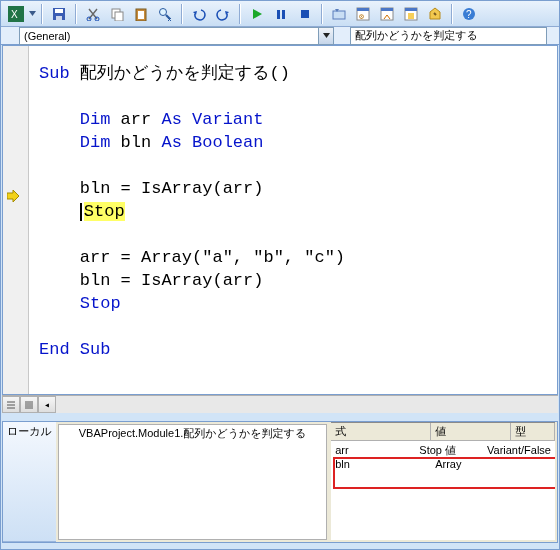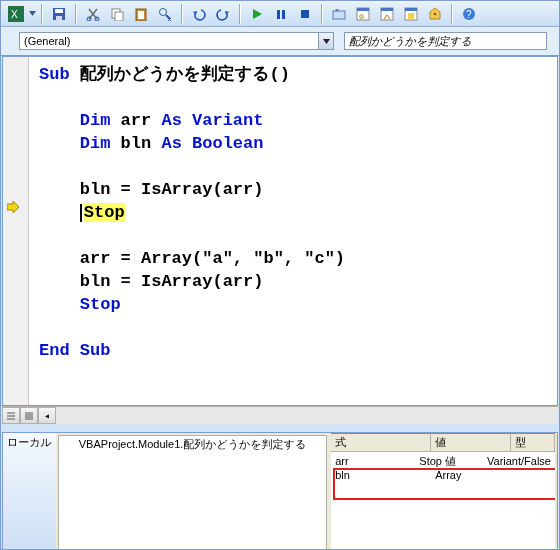--- a/index.html
+++ b/index.html
@@ -32,44 +32,44 @@
     width:22px; height:22px;
     display:flex; align-items:center; justify-content:center;
     border:1px solid transparent;
     border-radius:2px;
     cursor:pointer;
   }
   .excel-icon svg, .tbtn svg { display:block; }
 
   
   .dropdowns {
-    height:29px;
+    height:18px;
     background:#e3eefb;
     border-bottom:1px solid #7a9ecf;
-    display:flex; align-items:center; gap:10px;
+    display:flex; align-items:center; gap:16px;
     padding:0 12px 0 18px;
   }
   .dropdown {
     background:#fff;
     border:1px solid #7f9db9;
     height:18px;
     display:flex; align-items:center;
     font-family:"MS Sans Serif",Arial,sans-serif;
     font-size:11px;
     color:#000;
   }
   .dropdown .dd-label{ padding:0 4px; flex:1; }
   .dd-arrow{
     width:15px; height:16px;
     display:flex; align-items:center; justify-content:center;
     background:linear-gradient(#f0f3f8,#c6d6ea);
     border-left:1px solid #7f9db9;
   }
   #dd-left{ width:315px; }
-  #dd-right{ flex:1;font-style:italic; }
+  #dd-right{ flex:1; }
 
   
   .code-wrap {
     height:350px;
     background:#fff;
     border:1px solid #7a9ecf;
     margin:0 1px;
     position:relative;
     display:flex;
   }
@@ -78,27 +78,26 @@
     background:#f0f0f0;
     border-right:1px solid #c8c8c8;
     position:relative;
   }
   .arrow-brk{
     position:absolute;
     left:4px;
   }
   pre.code {
     flex:1;
-    padding:6px 0 0 10px;
+    padding:16px 0 0 10px;
     font-family:"MS Gothic","Courier New",monospace;
     font-size:17px;
     line-height:23px;
     white-space:pre;
     overflow:hidden;
-    font-weight:bold;
   }
   .kw{ color:#0614cb; }
   .hl{ background:#ffff66; }
   .cursor-bar{
     display:inline-block;
     width:2px; height:18px;
     background:#000;
     vertical-align:text-bottom;
     margin-right:2px;
   }

